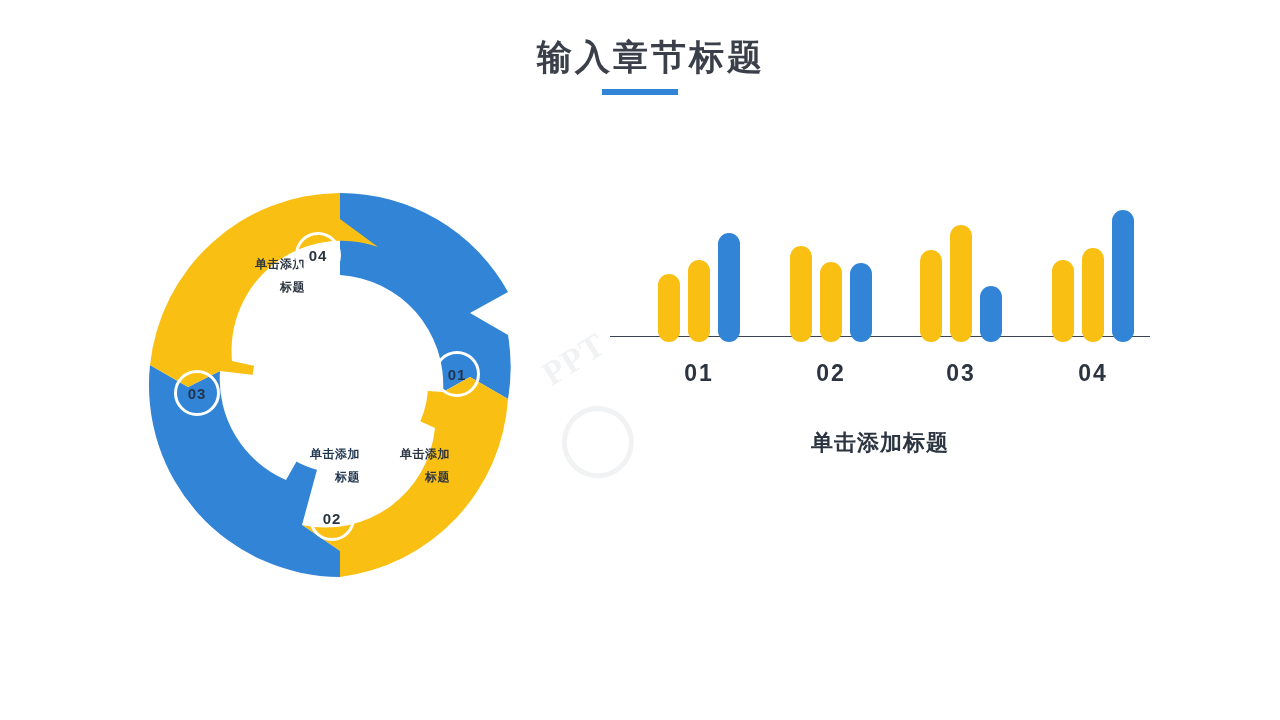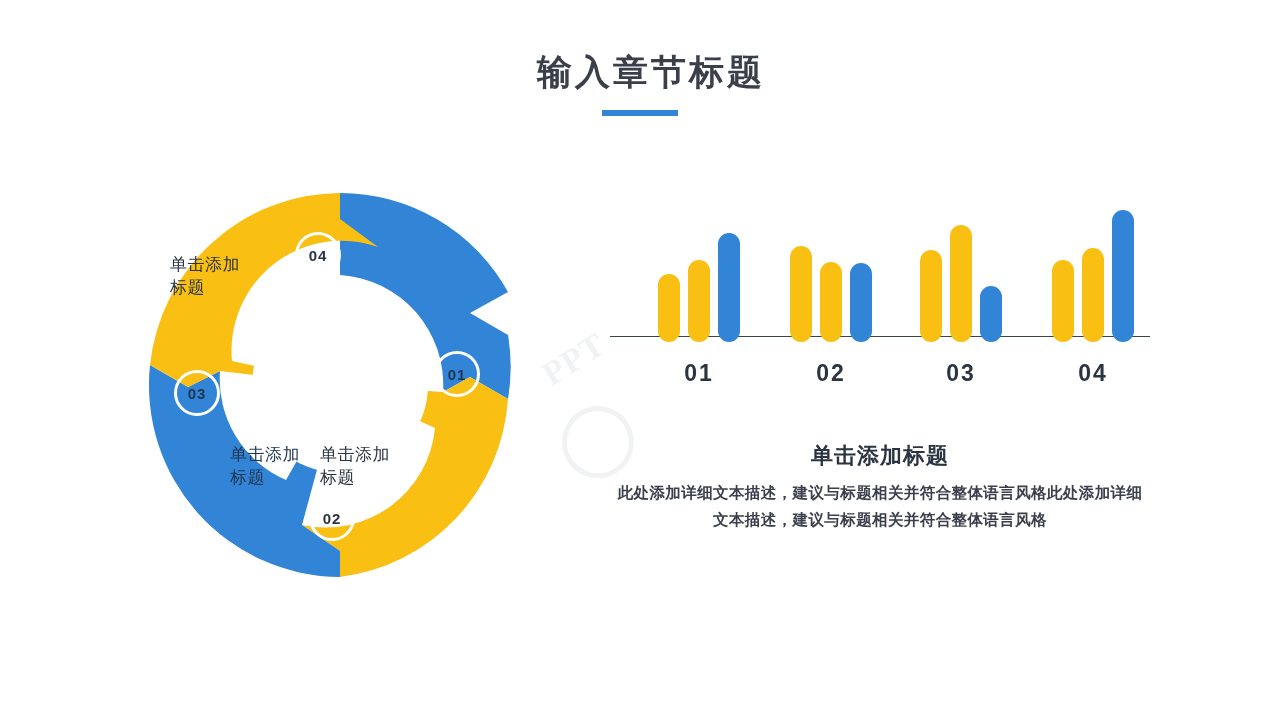--- a/index.html
+++ b/index.html
@@ -29,21 +29,21 @@
     top: 34px;
     width: 1280px;
     text-align: center;
   }
   .slide-title {
     font-size: 35px;
     font-weight: bold;
     color: #3a3f4a;
     letter-spacing: 3px;
     line-height: 44px;
-    margin: 16px;
+    margin: 1px;
     padding-left: 22px;
   }
   .title-underline {
     width: 76px;
     height: 6px;
     background: #3284d6;
     margin: 10px auto 0 auto;
     margin-left: 602px;
   }
 
@@ -55,23 +55,23 @@
     width: 420px;
     height: 400px;
   }
   .donut-svg {
     position: absolute;
     left: 0;
     top: 0;
   }
   .seg-label {
     position: absolute;
-    text-align: left;
-    font-size: 17px;
-    font-weight: normal;
+    text-align: right;
+    font-size: 12px;
+    font-weight: bold;
     line-height: 23px;
     color: #2b3440;
     letter-spacing: 0.5px;
     pointer-events: none;
   }
   .seg-label.on-blue { color: #1f3550; }
   .seg-label.on-yellow { color: #2b3440; }
 
   .badge {
     position: absolute;
@@ -132,21 +132,21 @@
     color: #2b3440;
     letter-spacing: 2px;
     text-align: center;
     width: 80px;
   }
 
   
   .caption {
     position: absolute;
     left: 600px;
-    top: 441px;
+    top: 428px;
     width: 560px;
     text-align: center;
   }
   .caption-title {
     font-size: 22px;
     font-weight: bold;
     color: #2b3440;
     letter-spacing: 1px;
     margin: 0 0 8px 0;
     line-height: 30px;
@@ -287,16 +287,15 @@
     <div class="cat-labels" id="cat-labels">
         <div class="cat-label" style="left: 59px;">01</div>
         <div class="cat-label" style="left: 191px;">02</div>
         <div class="cat-label" style="left: 321px;">03</div>
         <div class="cat-label" style="left: 453px;">04</div>
       </div>
   </div>
 
   <div class="caption">
     <div class="caption-title">单击添加标题</div>
-    <div class="caption-body">此处添加详细文本描述，建议与标题相关并符合整体语言风格此处添加详细文本描述，建议与标题相关并符合整体语言风格</div>
   </div>
 
 </div>
 
 </body></html>

